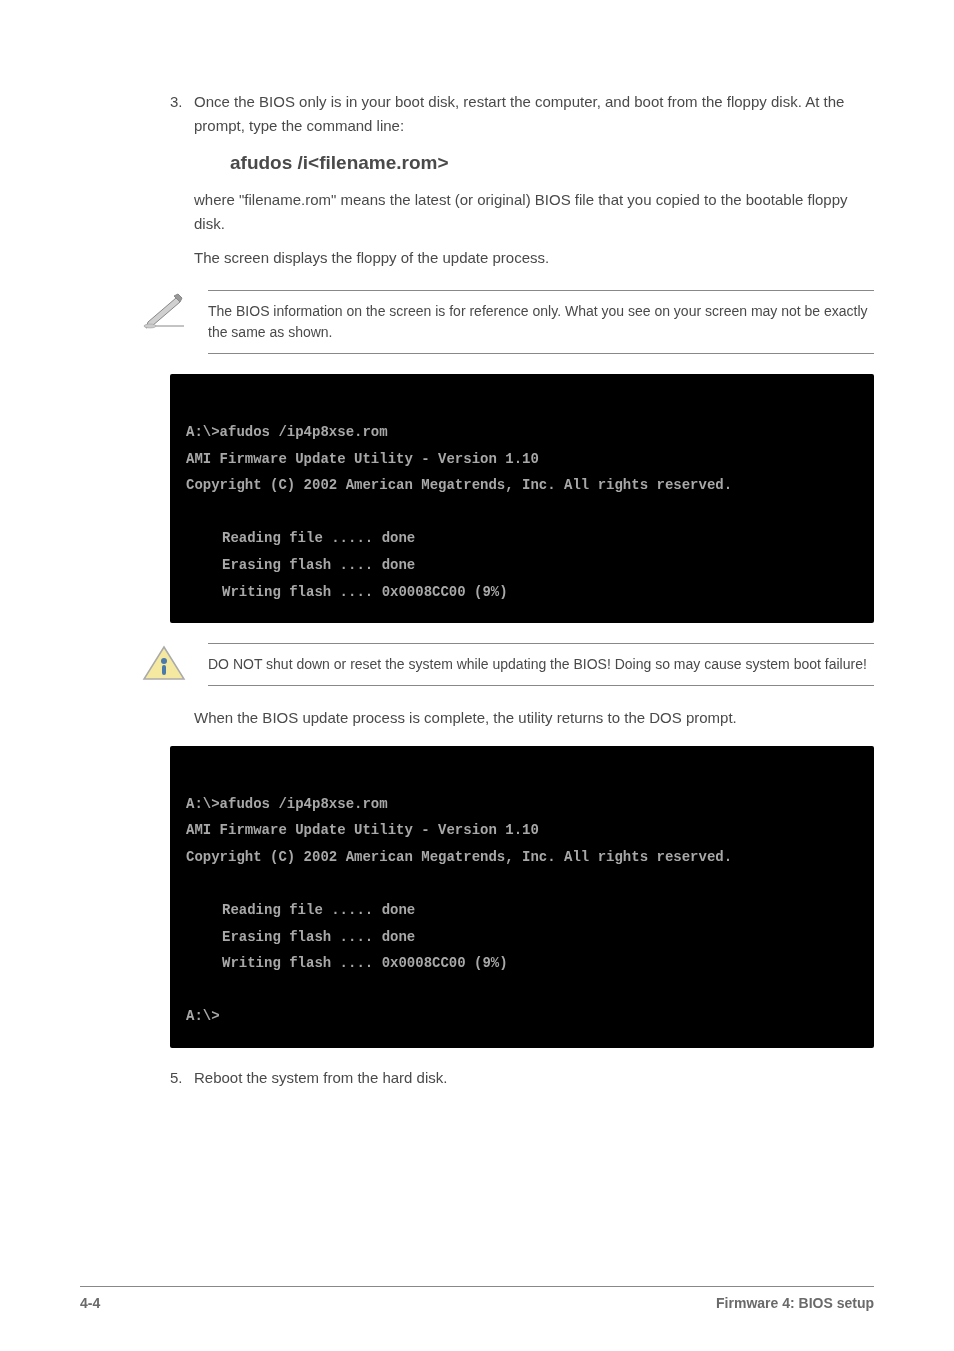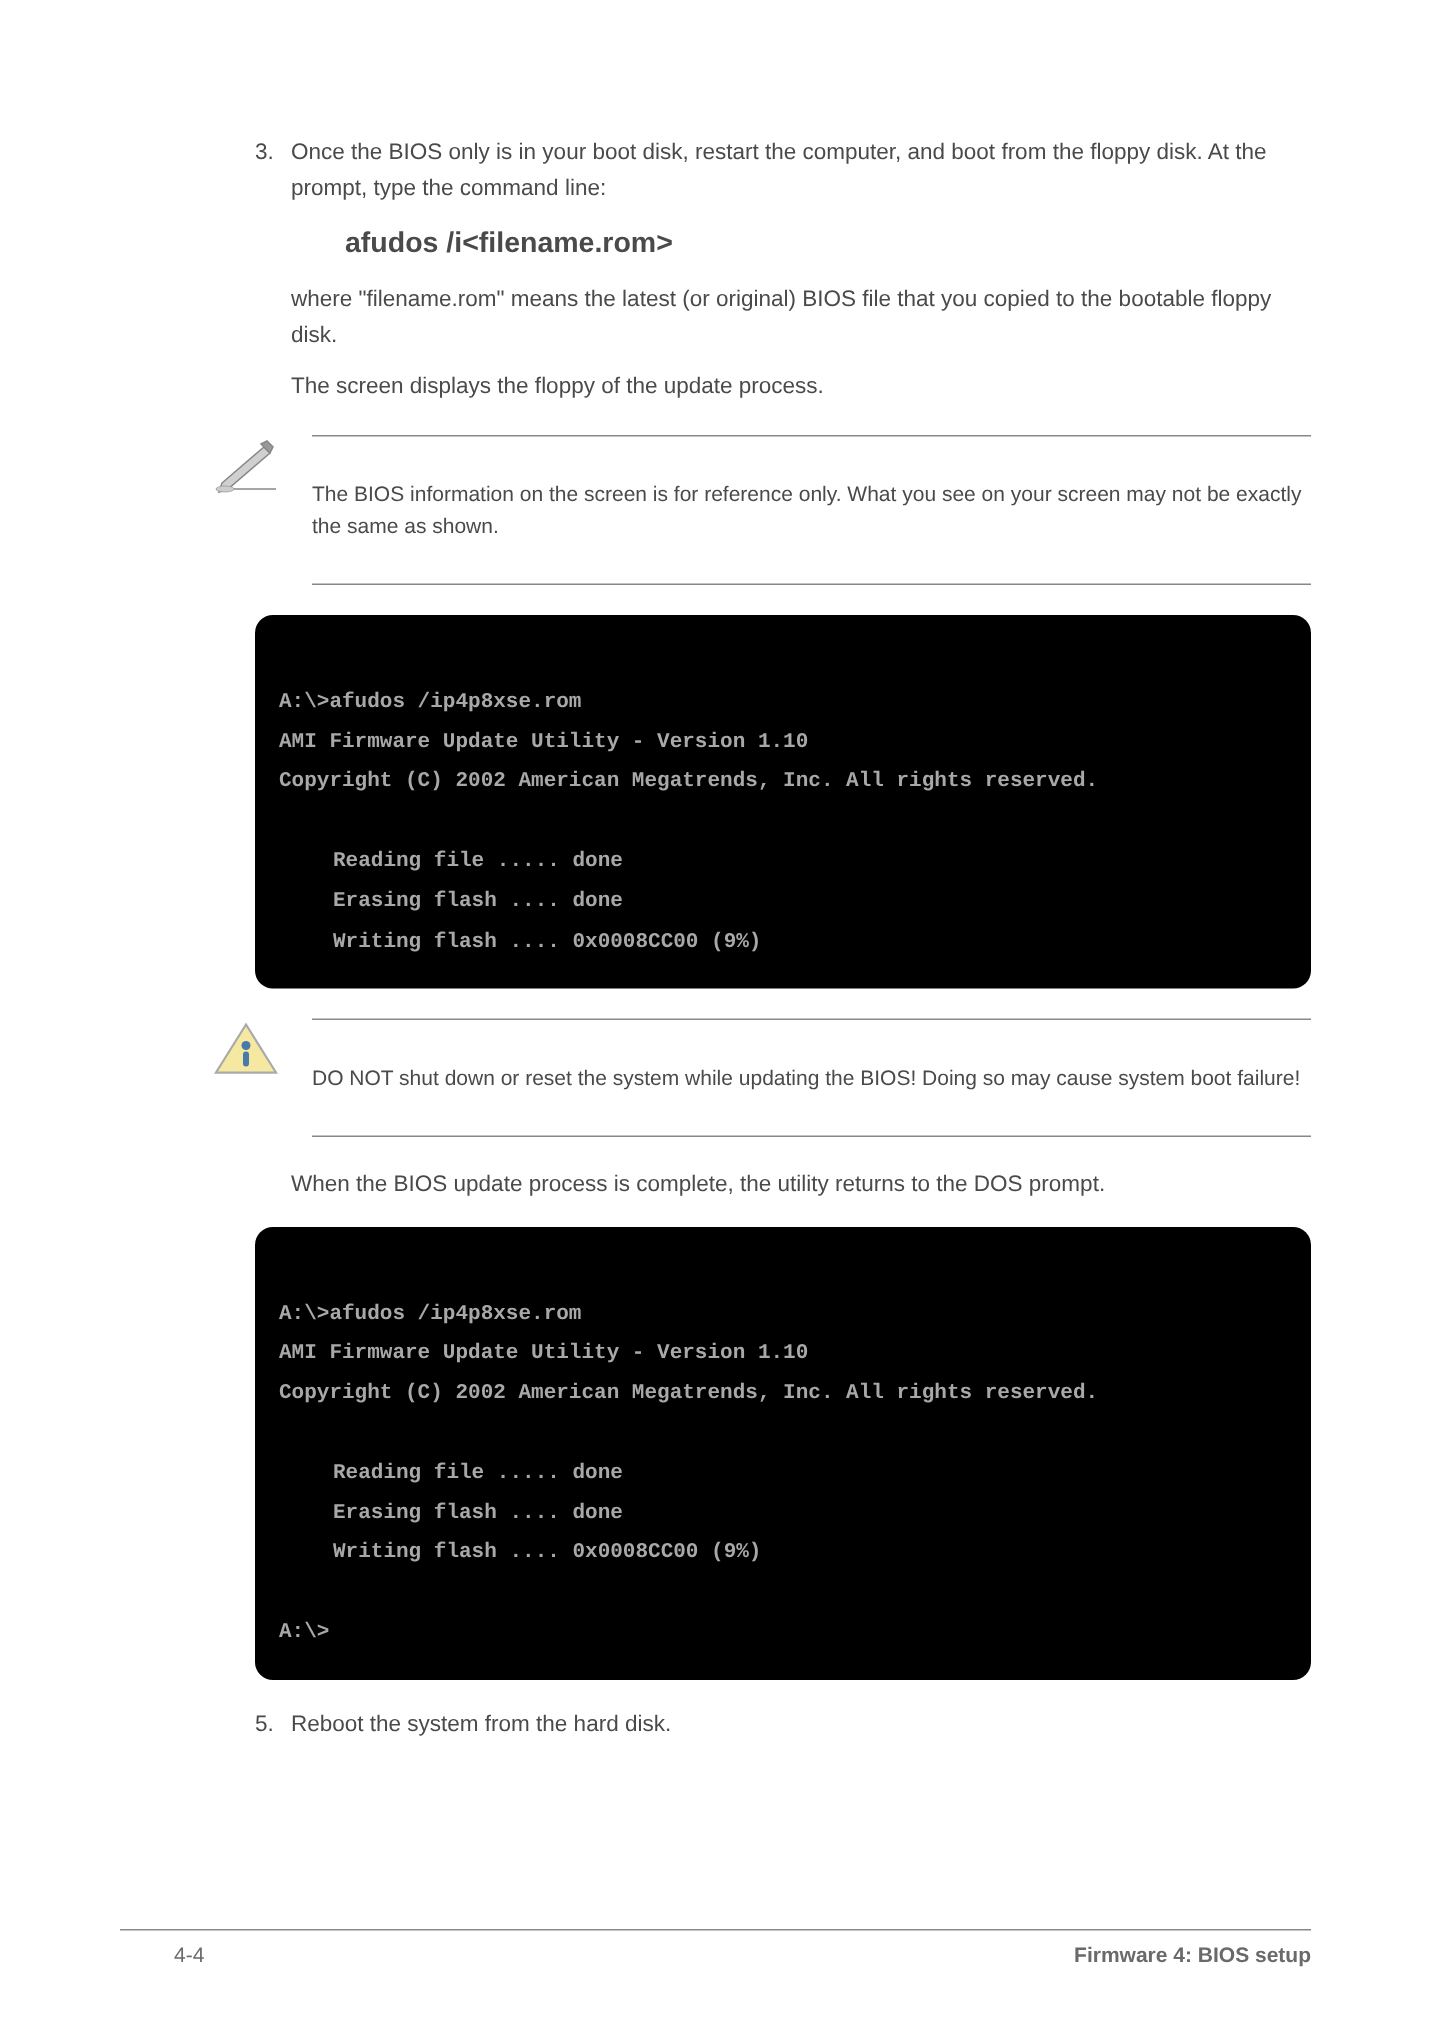--- a/index.html
+++ b/index.html
@@ -24,55 +24,54 @@
   }
   .note-icon {
     width: 48px;
     height: 40px;
     flex-shrink: 0;
   }
   .note-content {
     flex: 1;
     border-top: 1px solid #888;
     border-bottom: 1px solid #888;
-    padding: 28px 0;
+    padding: 10px 0;
     font-size: 14px;
     line-height: 1.5;
   }
   .terminal {
     background: #000000;
     color: #a8a8a8;
     font-family: "Courier New", Courier, monospace;
     font-size: 14px;
     font-weight: bold;
     padding: 18px 16px;
     margin: 10px 0 18px 90px;
     line-height: 1.9;
     white-space: pre;
-    border-radius: 12px;
+    border-radius: 2px;
   }
   .terminal .indent {
     padding-left: 36px;
     display: block;
   }
   .footer {
     position: absolute;
     bottom: 40px;
     left: 80px;
     right: 80px;
     border-top: 1px solid #888;
     padding-top: 8px;
     display: flex;
     justify-content: space-between;
     font-size: 14px;
     color: #6a6a6a;
   }
   .footer .page {
-    font-weight: normal;
-    margin-left: 36px;
+    font-weight: bold;
   }
   .footer .title {
     font-weight: bold;
   }
   .para {
     font-size: 15px;
     line-height: 1.6;
     padding-left: 114px;
     margin-bottom: 10px;
   }

